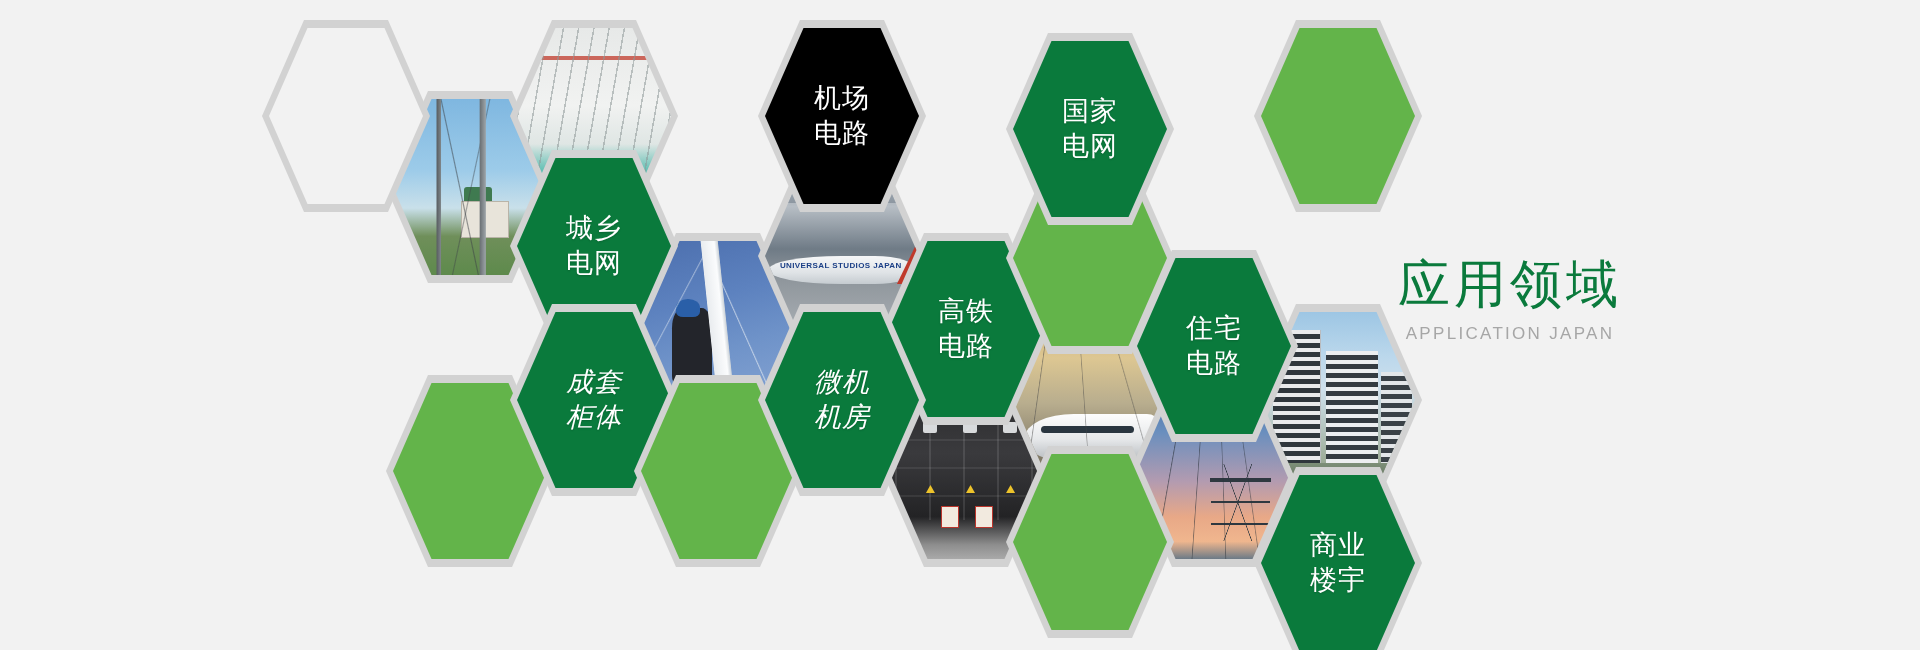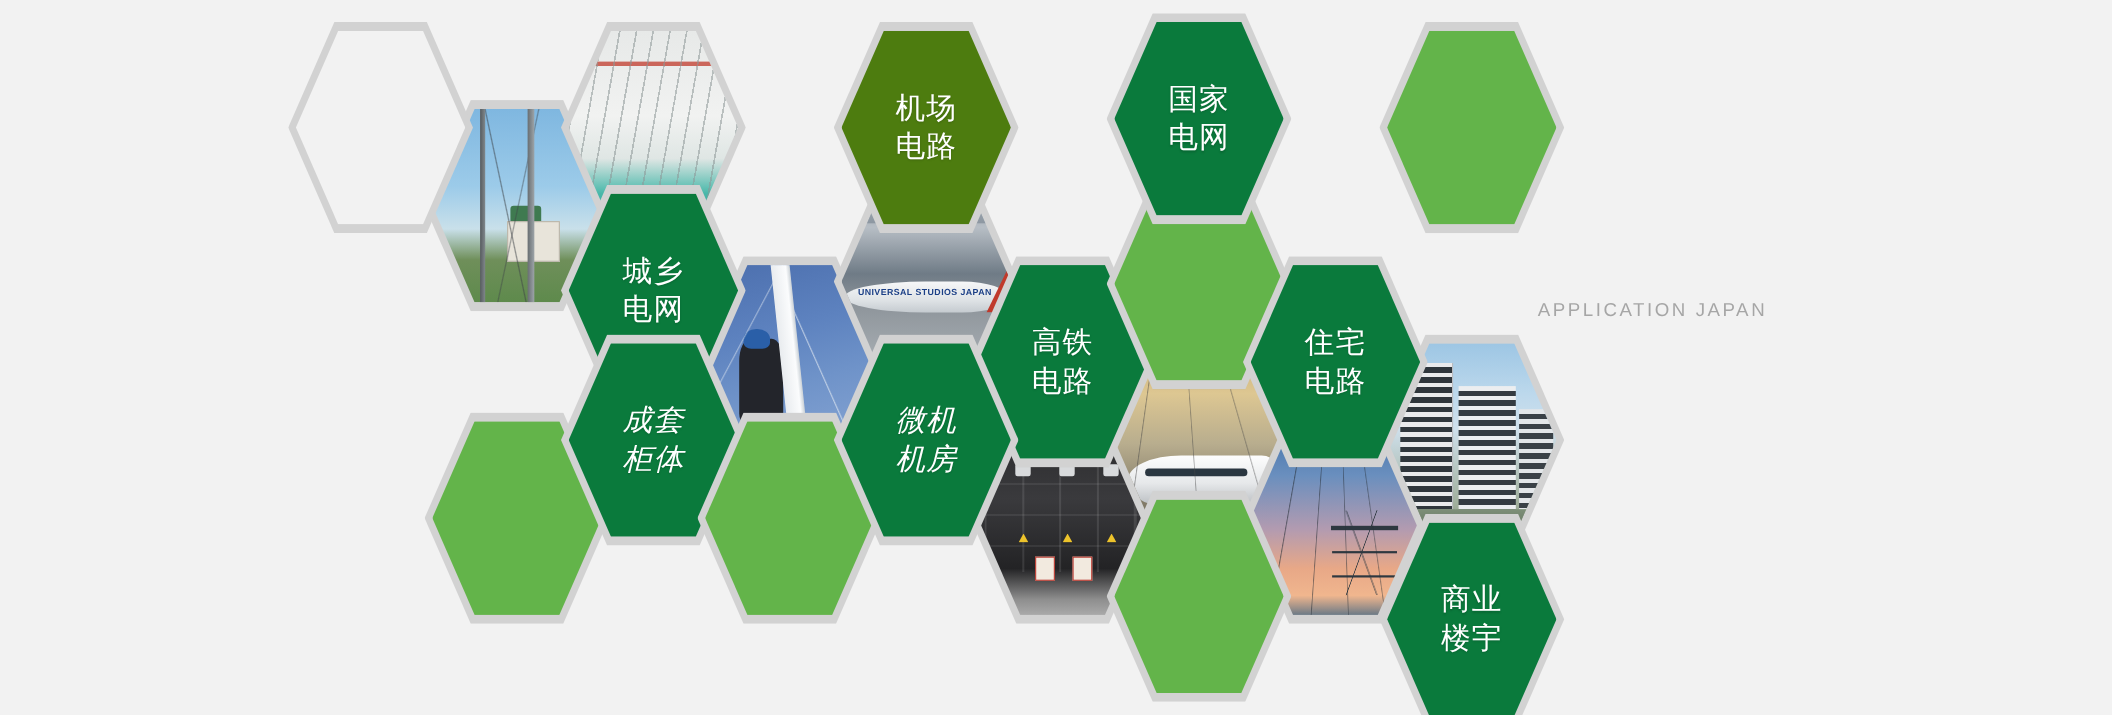--- a/index.html
+++ b/index.html
@@ -195,21 +195,21 @@
       <div class="hexwrap" style="left: 386px; top: 91px; z-index: 3;">
         <div class="hex shadow">
        <div class="inner" style="">
          <div class="ph ph-pole">
        <div class="trans"></div>
               <div class="box"></div>
      </div>
        </div>
      </div>
       </div>
-      <div class="hexwrap" style="left: 510px; top: 168px; z-index: 5;">
+      <div class="hexwrap" style="left: 510px; top: 150px; z-index: 5;">
         <div class="hex shadow">
        <div class="inner" style="background:#0a7a3c;">
          <div class="label">城乡
 电网</div>
        </div>
      </div>
       </div>
       <div class="hexwrap" style="left: 510px; top: 20px; z-index: 3;">
         <div class="hex shadow">
        <div class="inner" style="">
@@ -238,50 +238,50 @@
        <div class="plane">
                 <div class="txt">UNIVERSAL STUDIOS JAPAN</div>
               </div>
        <div class="tail"></div>
      </div>
        </div>
      </div>
       </div>
       <div class="hexwrap" style="left: 758px; top: 20px; z-index: 5;">
         <div class="hex shadow">
-       <div class="inner" style="background:#4d7c0f;">
+       <div class="inner" style="background:#000000;">
          <div class="label">机场
 电路</div>
        </div>
      </div>
       </div>
       <div class="hexwrap" style="left: 882px; top: 233px; z-index: 5;">
         <div class="hex shadow">
        <div class="inner" style="background:#0a7a3c;">
          <div class="label">高铁
 电路</div>
        </div>
      </div>
       </div>
       <div class="hexwrap" style="left: 1006px; top: 162px; z-index: 5;">
         <div class="hex shadow">
        <div class="inner" style="background:#63b44a;">
          
        </div>
      </div>
       </div>
-      <div class="hexwrap" style="left: 1006px; top: 12px; z-index: 5;">
+      <div class="hexwrap" style="left: 1006px; top: 33px; z-index: 5;">
         <div class="hex shadow">
        <div class="inner" style="background:#0a7a3c;">
          <div class="label">国家
 电网</div>
        </div>
      </div>
       </div>
-      <div class="hexwrap" style="left: 1130px; top: 233px; z-index: 5;">
+      <div class="hexwrap" style="left: 1130px; top: 250px; z-index: 5;">
         <div class="hex shadow">
        <div class="inner" style="background:#0a7a3c;">
          <div class="label">住宅
 电路</div>
        </div>
      </div>
       </div>
       <div class="hexwrap" style="left: 1254px; top: 20px; z-index: 5;">
         <div class="hex shadow">
        <div class="inner" style="background:#63b44a;">
@@ -378,16 +378,17 @@
         <div class="hex shadow">
        <div class="inner" style="background:#0a7a3c;">
          <div class="label">商业
 楼宇</div>
        </div>
      </div>
       </div>
     </div>
 
   <div class="titleblock" style="left:1398px;top:258px;">
+    <div class="title-cn">应用领域</div>
     <div class="title-en">APPLICATION JAPAN</div>
   </div>
 
 </div>
 
 </body></html>

